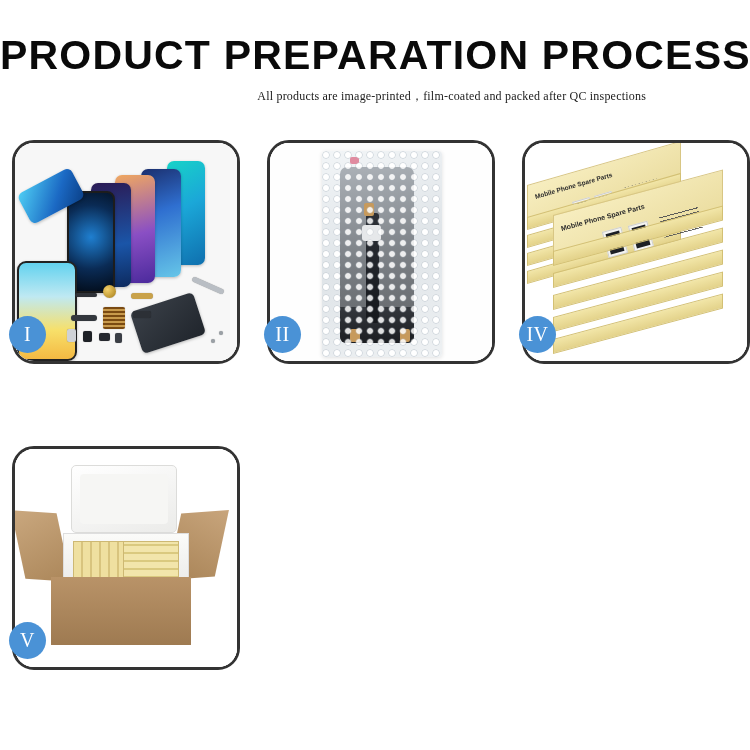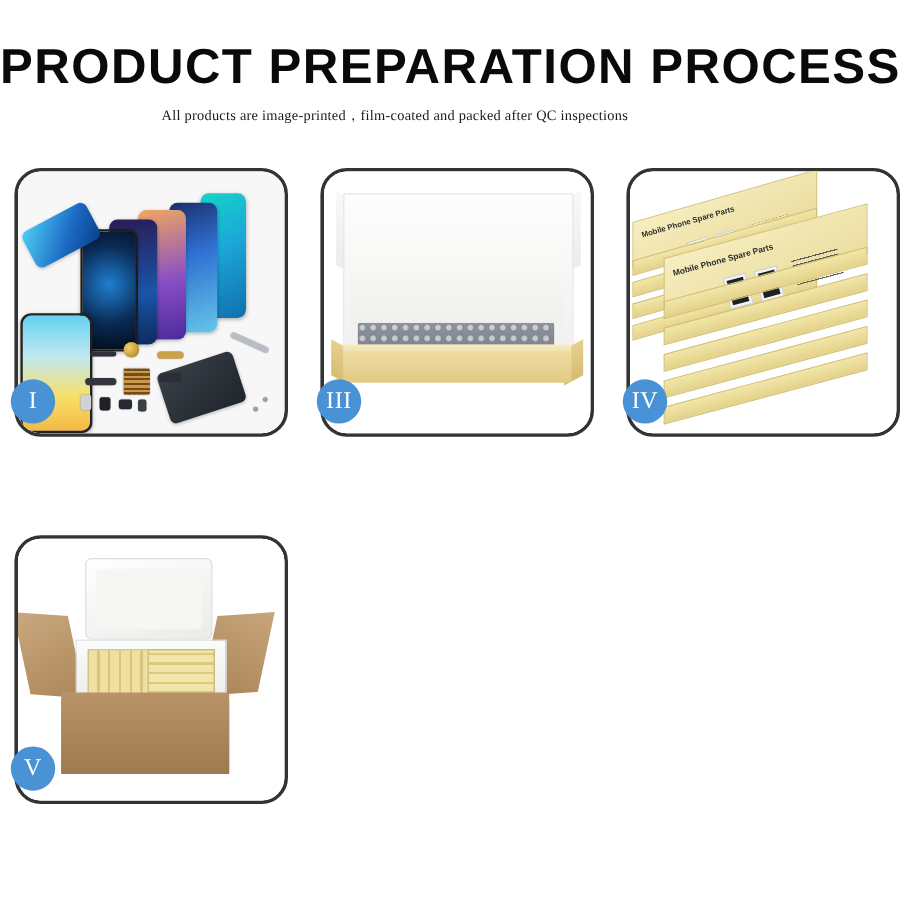--- a/index.html
+++ b/index.html
@@ -12,21 +12,21 @@
     height: 750px;
     font-family: "Liberation Sans", sans-serif;
     color: #111111;
     overflow: hidden;
     position: relative;
   }
 
   
   .header {
     width: 646px;
-    text-align: center;
+    text-align: right;
     padding-top: 34px;
     box-sizing: border-box;
   }
   .page-title {
     font-family: "Liberation Sans", sans-serif;
     font-size: 41px;
     font-weight: 700;
     letter-spacing: 1.2px;
     line-height: 1.05;
     color: #0a0a0a;
@@ -378,36 +378,38 @@
       <div class="part spk"></div>
       <div class="part btn"></div>
       <div class="part sim"></div>
       <div class="part screw1"></div>
       <div class="part screw2"></div>
       <div class="part tweez"></div>
     </div>
     <div class="panel-badge">I</div>
   </div>
 
-
   <div class="panel">
     <div class="panel-photo">
-      <div class="p3-bg"></div>
-      <div class="box3-lidflapL"></div>
-      <div class="box3-lidflapR"></div>
-      <div class="box3-lidback"></div>
-      <div class="box3-foam"></div>
-      <div class="box3-content"></div>
-      <div class="box3-sideL"></div>
-      <div class="box3-sideR"></div>
-      <div class="box3-frontTop"></div>
-      <div class="box3-front"></div>
+      <div class="p2-bg"></div>
+      <div class="bubble-bag">
+        <div class="bag-screen"></div>
+        <div class="bag-bottom"></div>
+        <div class="bag-flex"></div>
+        <div class="bag-conn"></div>
+        <div class="bag-tape tape-a"></div>
+        <div class="bag-tape tape-b"></div>
+        <div class="bag-tape tape-c"></div>
+        <div class="bag-dot"></div>
+        <div class="bubble-overlay"></div>
+      </div>
     </div>
-    <div class="panel-badge">III</div>
+    <div class="panel-badge">II</div>
   </div>
+
 
   <div class="panel">
     <div class="panel-photo">
       <div class="p4-bg"></div>
       <div class="stack">
 
         <div class="kbox-top" style="left:2px; top:42px; width:152px; height:36px;
              transform:skewY(-16deg); transform-origin:top left;"></div>
         <div class="klabel" style="left:10px; top:50px; font-size:6.5px;
              transform:rotate(-16deg); transform-origin:left center;">Mobile Phone Spare Parts</div>

